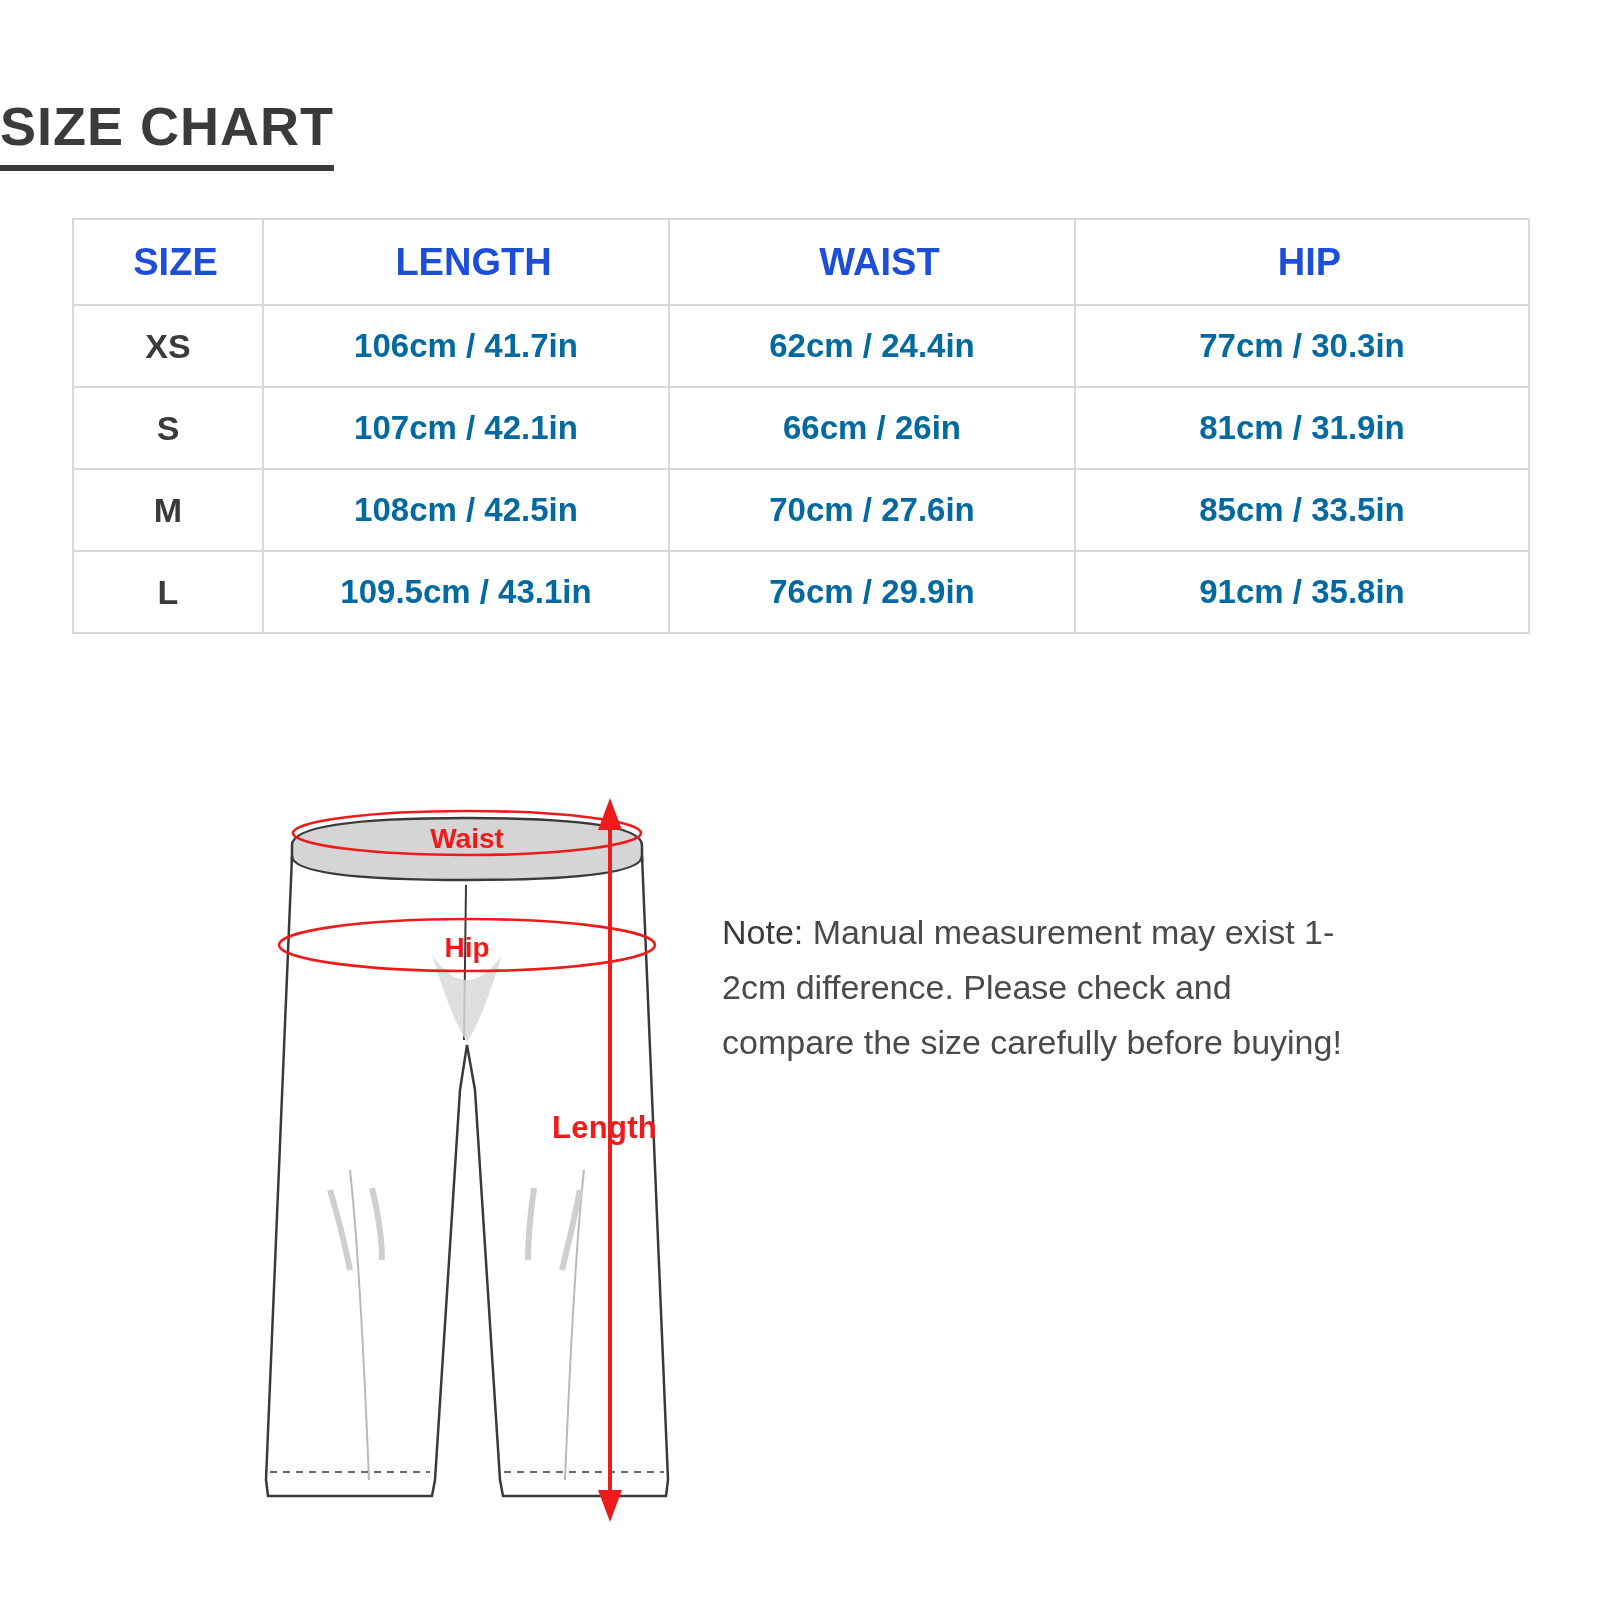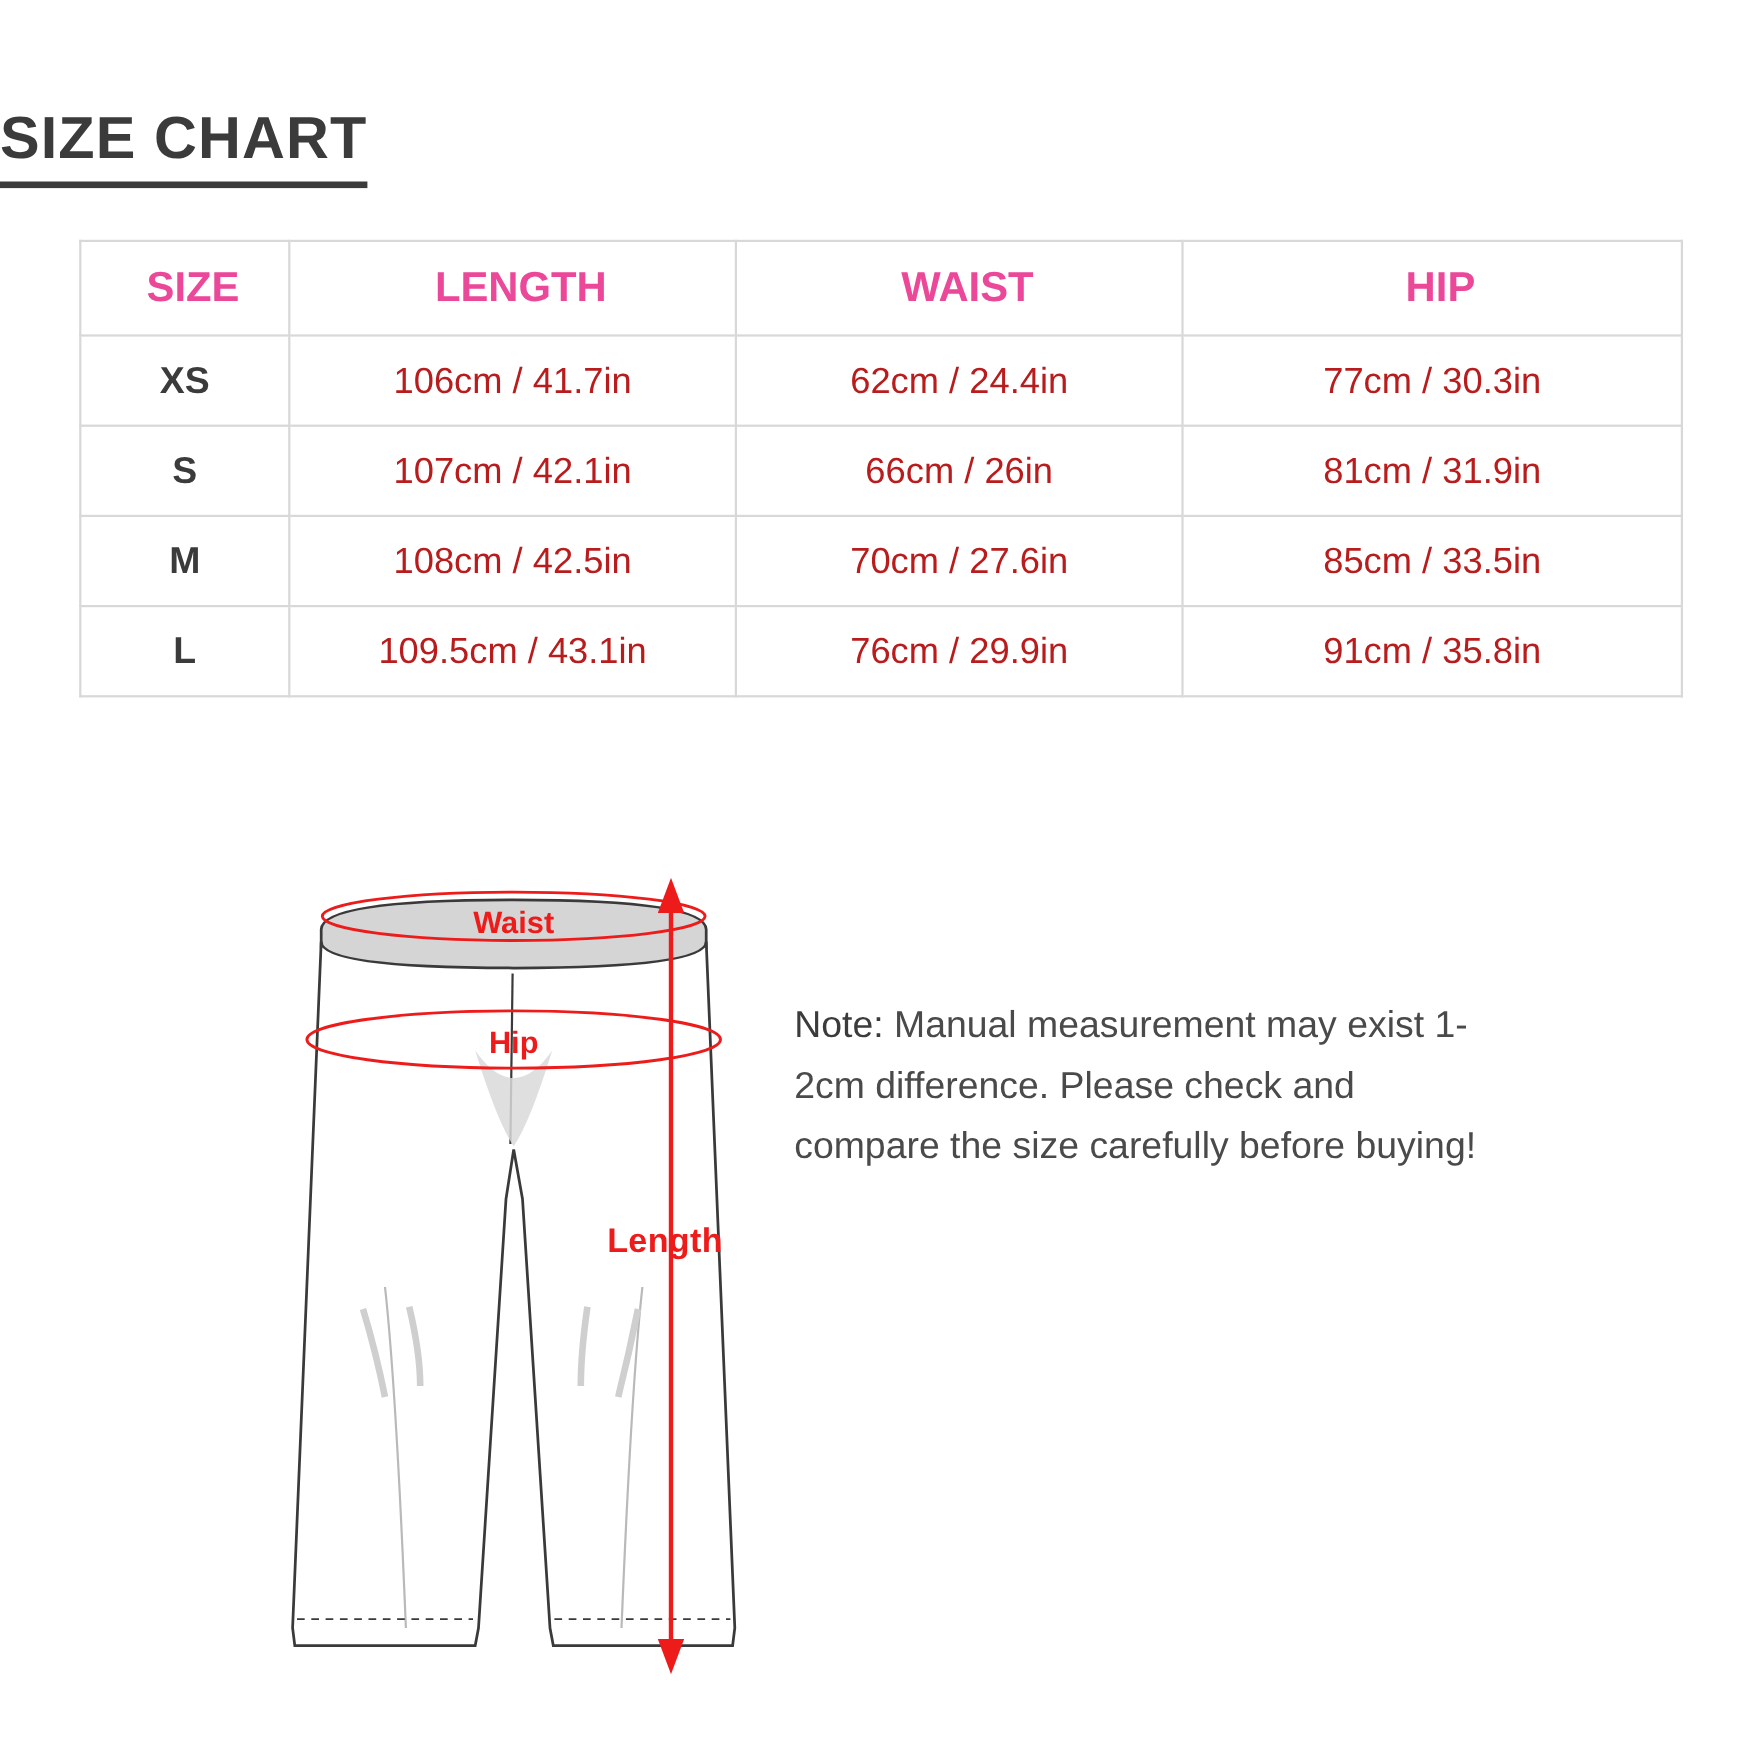--- a/index.html
+++ b/index.html
@@ -41,29 +41,29 @@
     top: 218px;
     left: 72px;
     width: 1456px;
     border-collapse: collapse;
     table-layout: fixed;
   }
   .size-table th,
   .size-table td {
     border: 2px solid #d8d8d8;
     text-align: center;
-    color: #b91c1c;
-    font-weight: normal;
+    color: #0369a1;
+    font-weight: bold;
     height: 78px;
     vertical-align: middle;
   }
   .size-table thead th {
     font-size: 38px;
     font-weight: bold;
-    color: #ec4899;
+    color: #1d4ed8;
     height: 82px;
     padding-left: 16px;
   }
   .size-table tbody td {
     font-size: 33px;
   }
   .size-table tbody td.size-cell {
     font-weight: bold;
     font-size: 34px;
     color: #3b3b3b;

